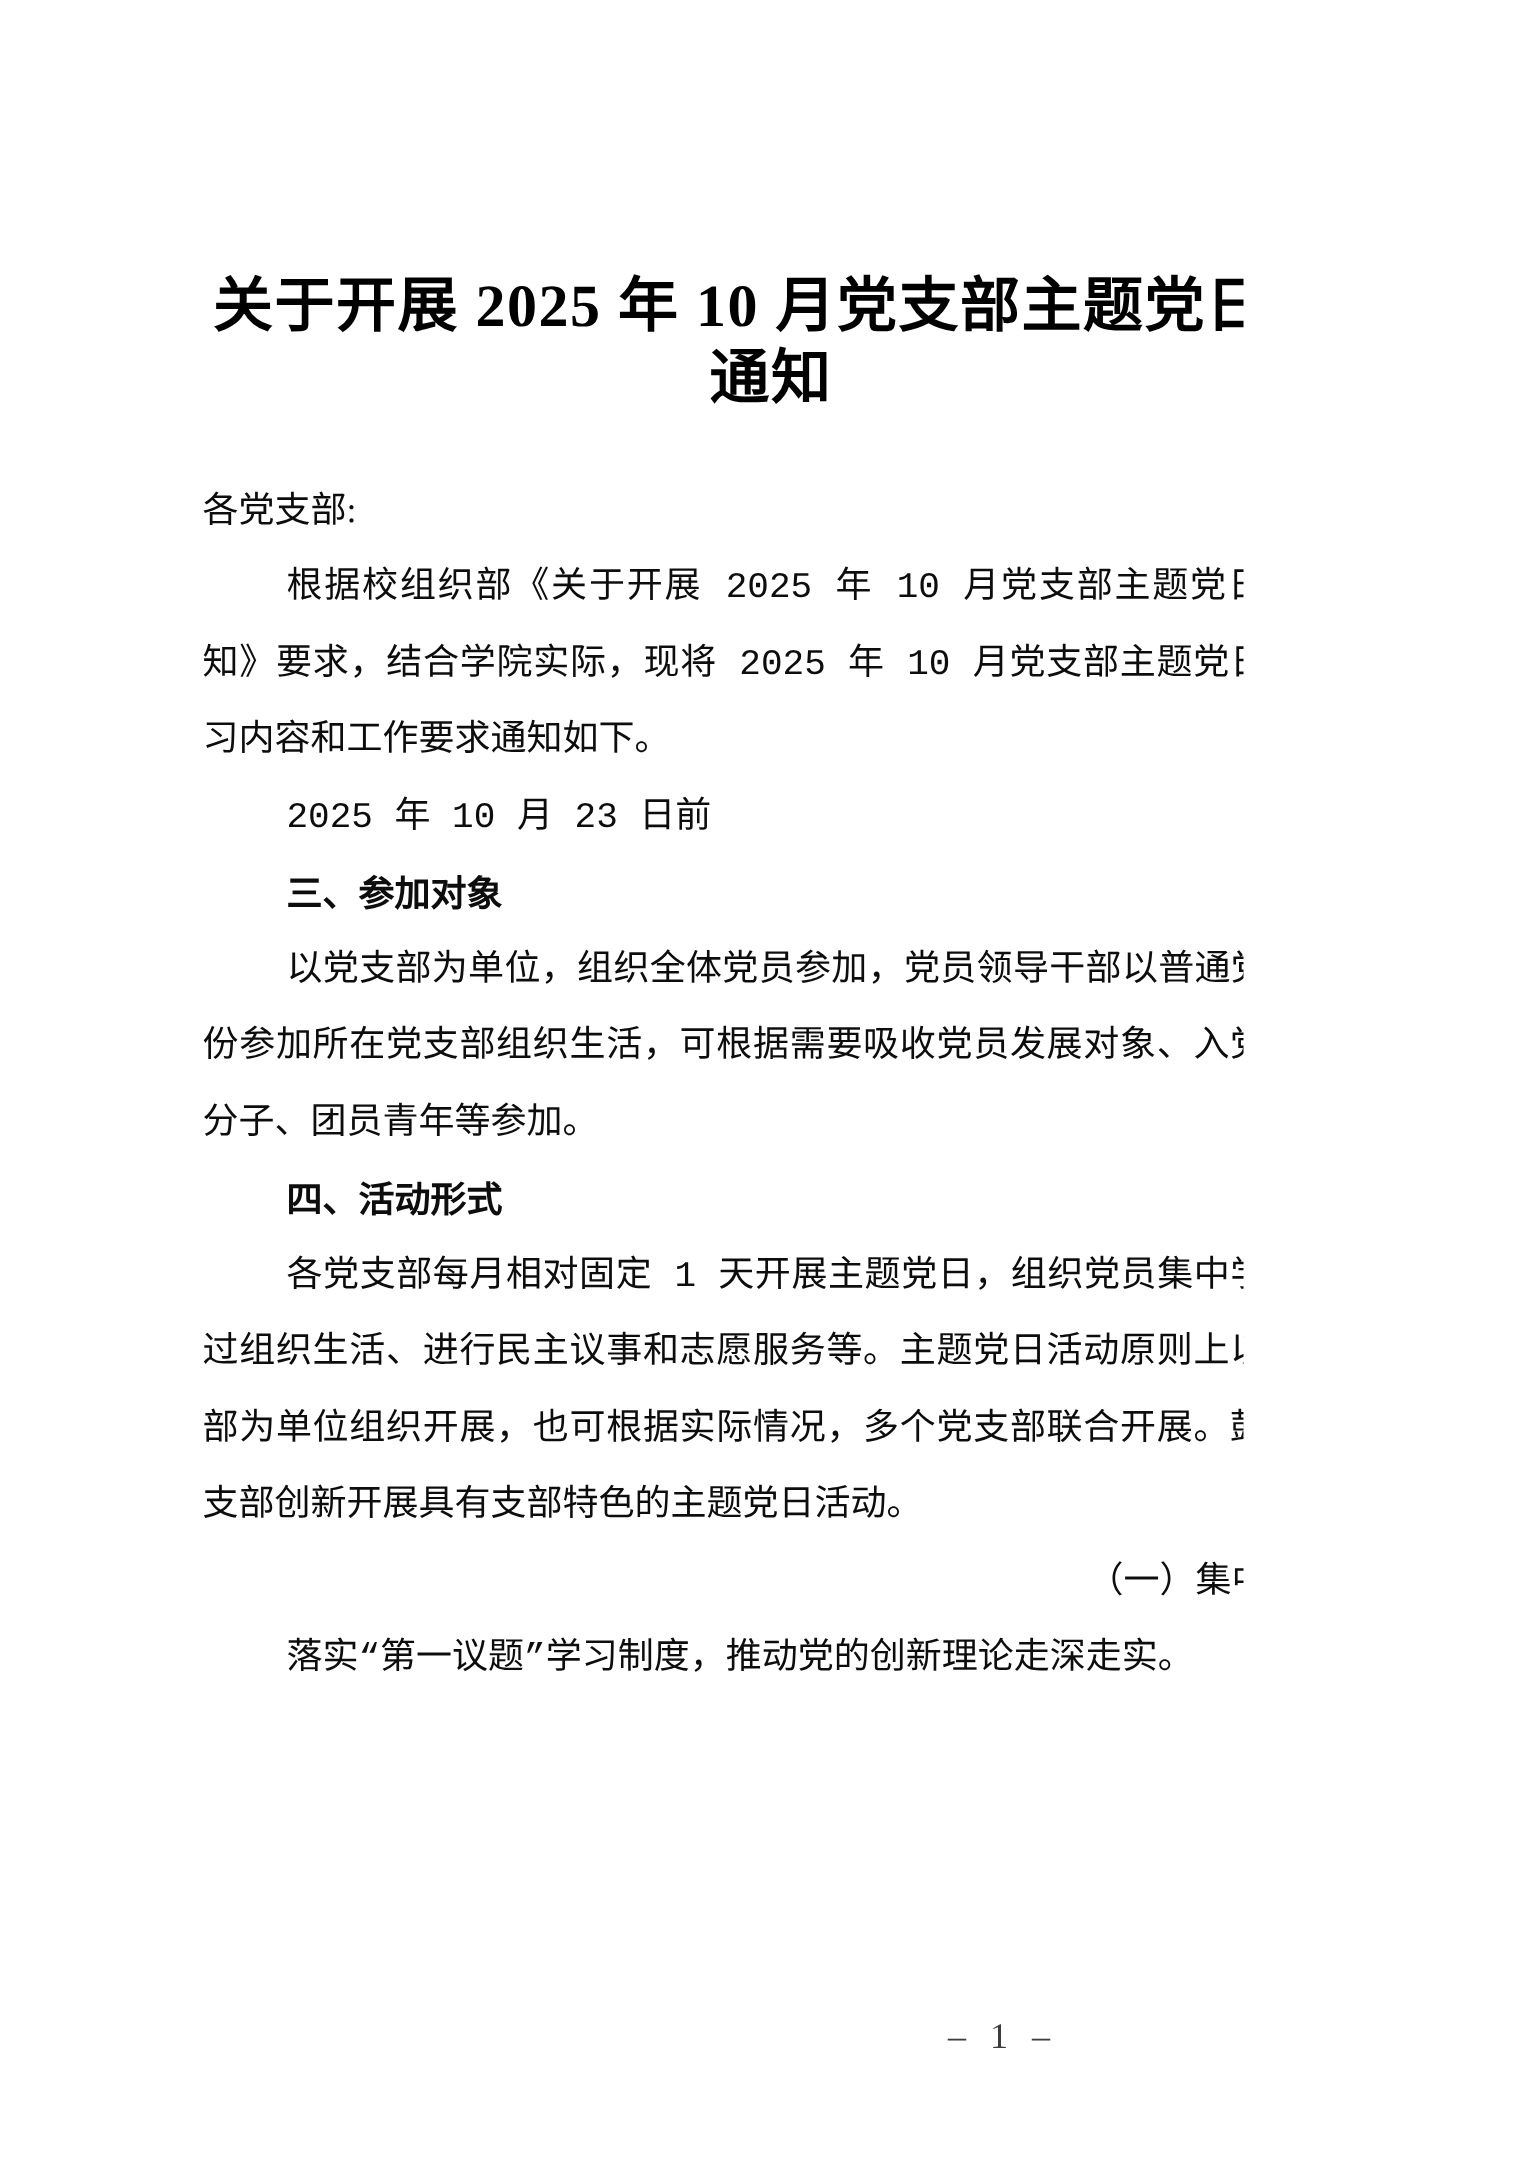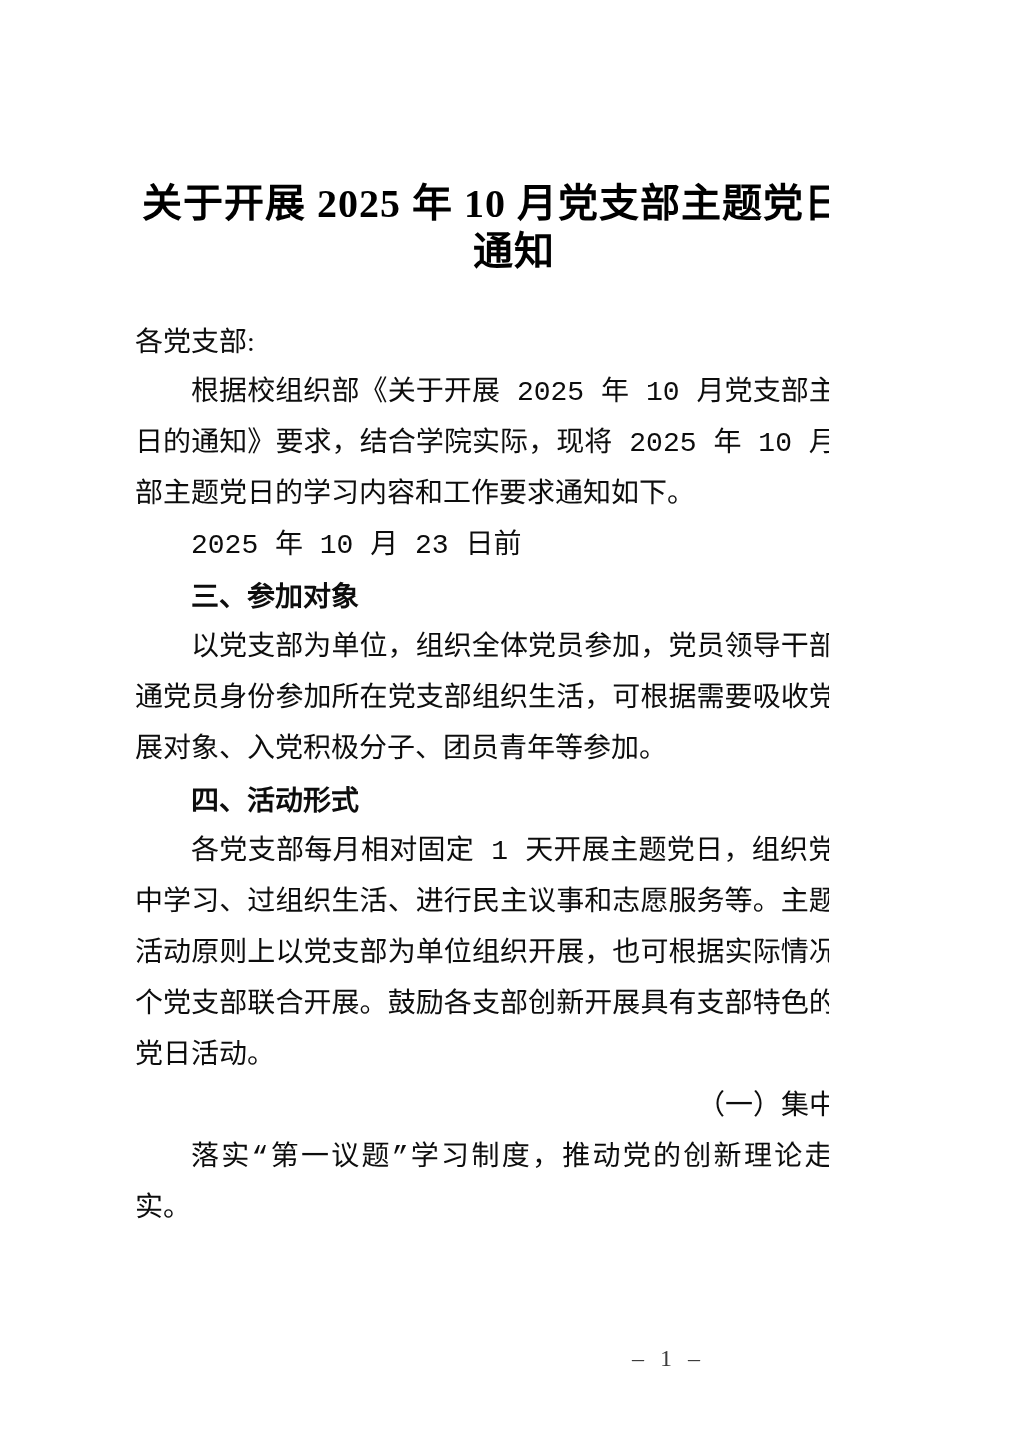--- a/index.html
+++ b/index.html
@@ -26,21 +26,21 @@
     font-family: "Liberation Serif", "DejaVu Serif", serif;
     font-weight: bold;
     font-size: 40px;
     line-height: 48px;
     text-align: center;
     letter-spacing: 1px;
     color: #000000;
   }
   .para, .heading, .subheading, .salutation {
     margin: 0;
-    font-size: 28px;
+    font-size: 24px;
     line-height: 51px;
     color: #0d0d0d;
   }
   .salutation {
     font-family: "Liberation Serif", "DejaVu Serif", serif;
   }
   .para {
     font-family: Liberation Mono, monospace;
     text-align: justify;
     text-justify: inter-character;

